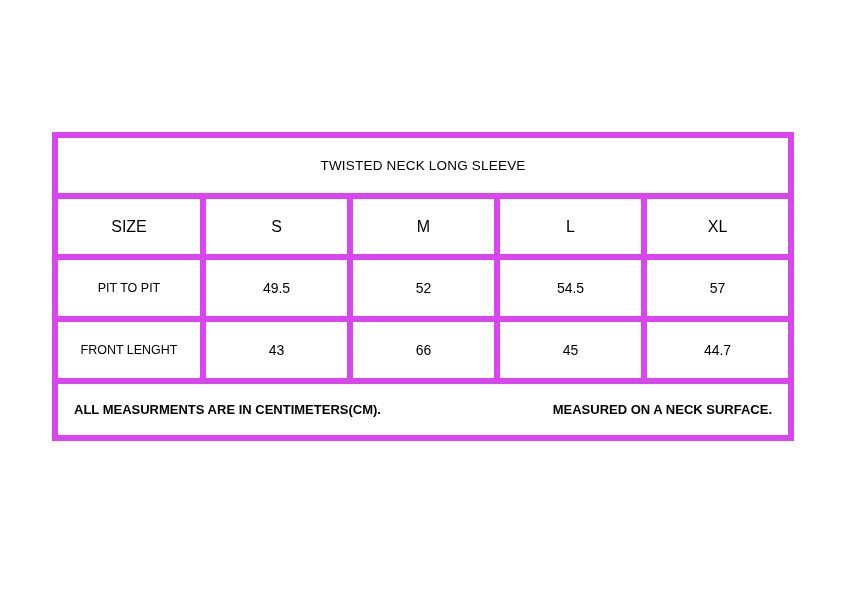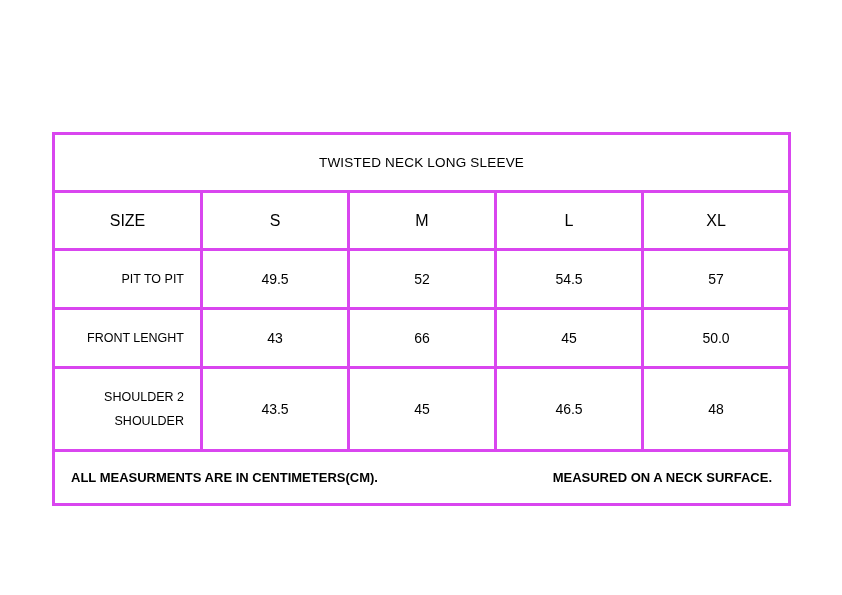--- a/index.html
+++ b/index.html
@@ -21,39 +21,39 @@
   }
   .size-chart {
     position: absolute;
     left: 52px;
     top: 132px;
     width: 738px;
     border-collapse: collapse;
     table-layout: fixed;
   }
   .size-chart td {
-    border: 3px solid #d946ef;
+    border: 6px solid #d946ef;
     padding: 16px;
     vertical-align: middle;
   }
   .title-cell {
     text-align: center;
     font-size: 13.5px;
     height: 23px;
     line-height: 23px;
     letter-spacing: 0.2px;
   }
   .hdr-cell {
     text-align: center;
     font-size: 16px;
     height: 23px;
     line-height: 23px;
   }
   .row-label {
-    text-align: right;
+    text-align: center;
     font-size: 12.5px;
     height: 24px;
     line-height: 24px;
     padding-left: 6px;
   }
   .value-cell {
     text-align: center;
     font-size: 14px;
     height: 24px;
     line-height: 24px;
@@ -102,28 +102,21 @@
         <td class="value-cell">49.5</td>
         <td class="value-cell">52</td>
         <td class="value-cell">54.5</td>
         <td class="value-cell">57</td>
       </tr>
       <tr>
         <td class="row-label">FRONT LENGHT</td>
         <td class="value-cell">43</td>
         <td class="value-cell">66</td>
         <td class="value-cell">45</td>
-        <td class="value-cell">50.0</td>
-      </tr>
-      <tr>
-        <td class="row-label">SHOULDER 2 SHOULDER</td>
-        <td class="value-cell">43.5</td>
-        <td class="value-cell">45</td>
-        <td class="value-cell">46.5</td>
-        <td class="value-cell">48</td>
+        <td class="value-cell">44.7</td>
       </tr>
       <tr>
         <td class="footer-cell" colspan="5">
           <div class="footer-inner">
             <span>ALL MEASURMENTS ARE IN CENTIMETERS(CM).</span>
             <span>MEASURED ON A NECK SURFACE.</span>
           </div>
         </td>
       </tr>
     </tbody>

